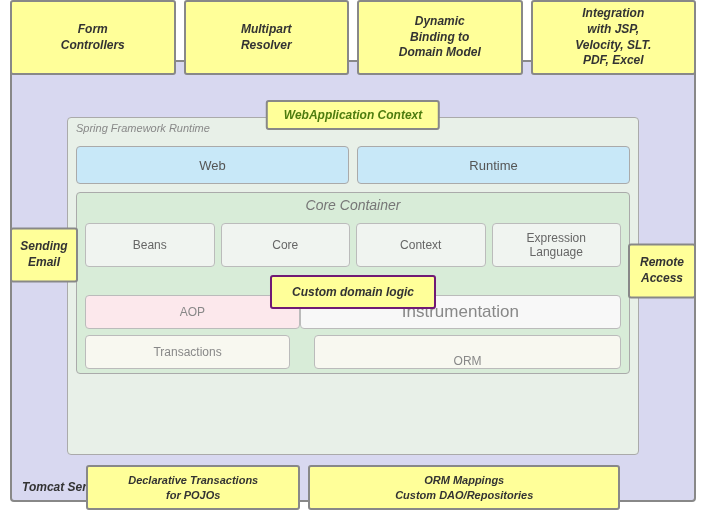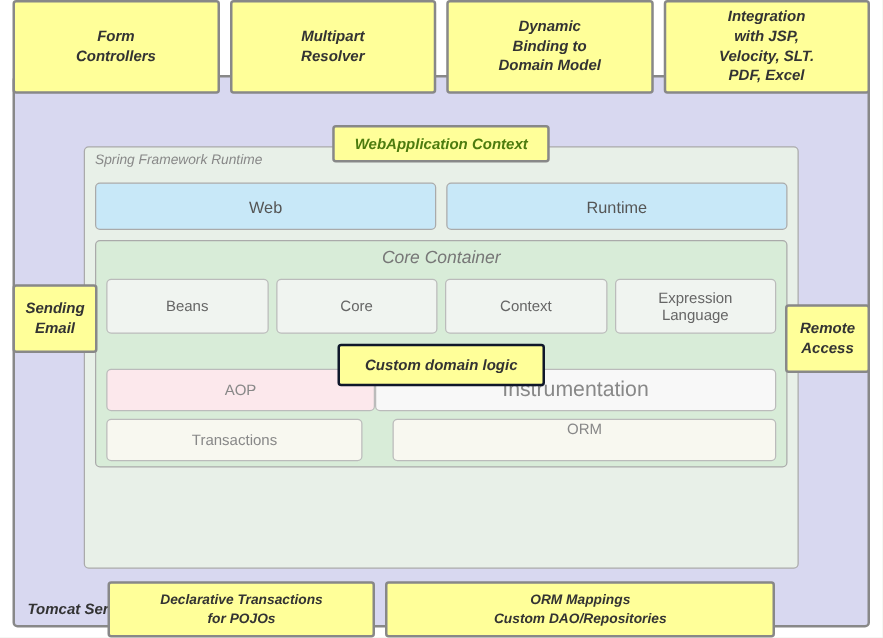--- a/index.html
+++ b/index.html
@@ -148,21 +148,21 @@
       text-align: center;
     }
 
     
     .custom-domain {
       position: absolute;
       top: 82px;
       left: 50%;
       transform: translateX(-50%);
       background: #ffff99;
-      border: 2px solid #0f172a;
+      border: 2px solid #701a75;
       border-radius: 3px;
       padding: 8px 20px;
       font-weight: bold;
       font-style: italic;
       white-space: nowrap;
       font-size: 12px;
       color: #333;
       z-index: 10;
     }
 
@@ -223,21 +223,21 @@
       font-size: 12px;
       color: #888;
     }
 
     .orm-box {
       flex: 1.5;
       background: #f8f8f0;
       border: 1.5px solid #bbb;
       border-radius: 4px;
       display: flex;
-      align-items: flex-start;
+      align-items: flex-end;
       justify-content: center;
       font-size: 12px;
       color: #888;
     }
 
     
     .top-boxes {
       position: absolute;
       top: 0;
       left: 10px;

